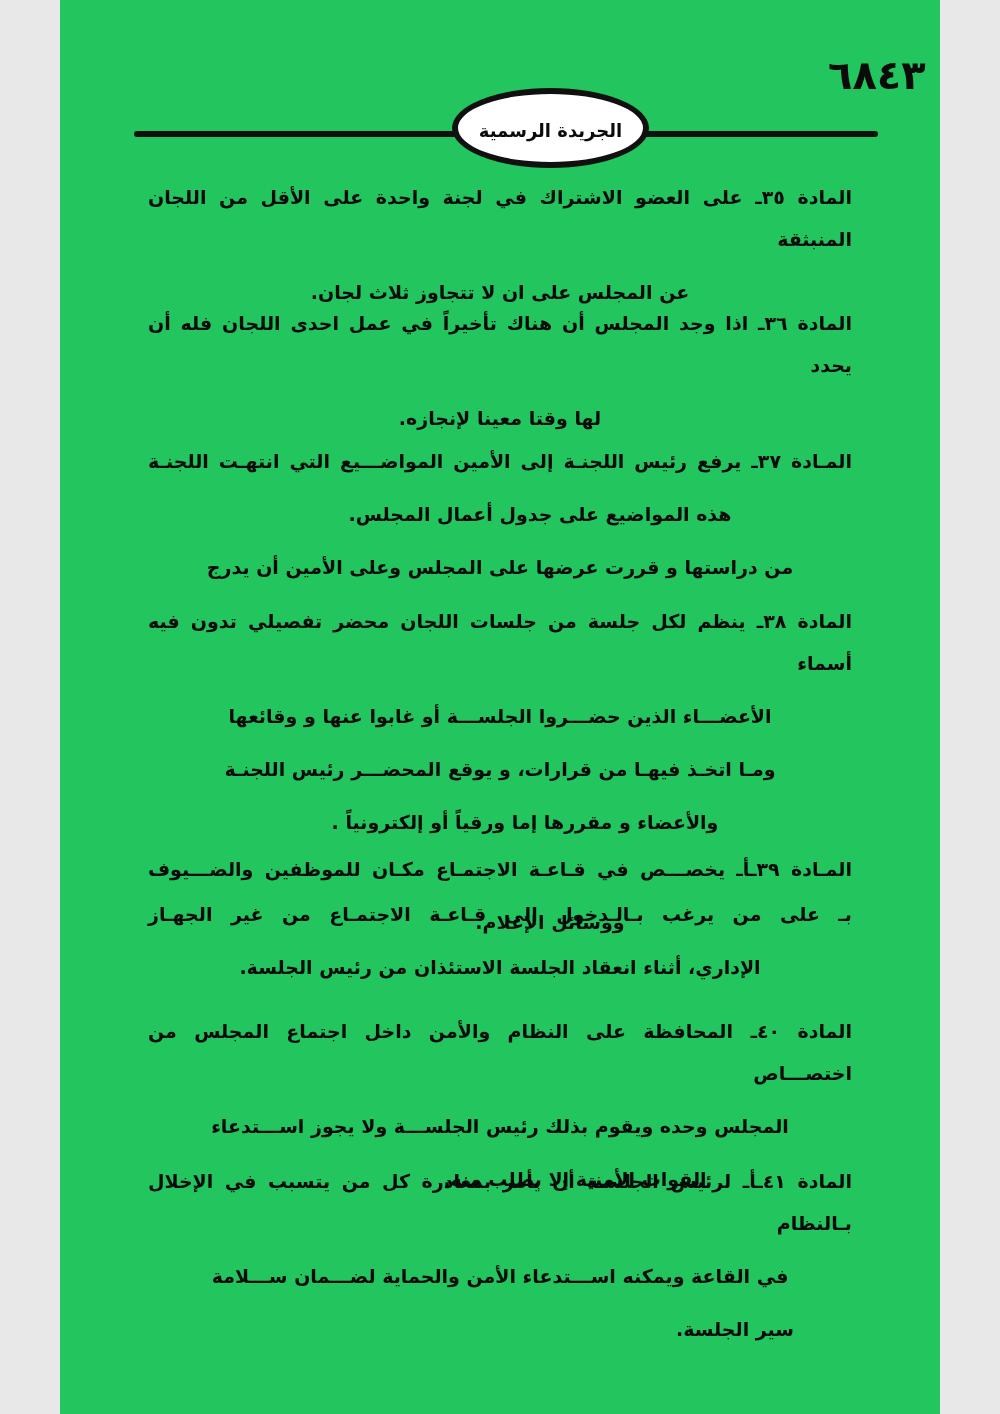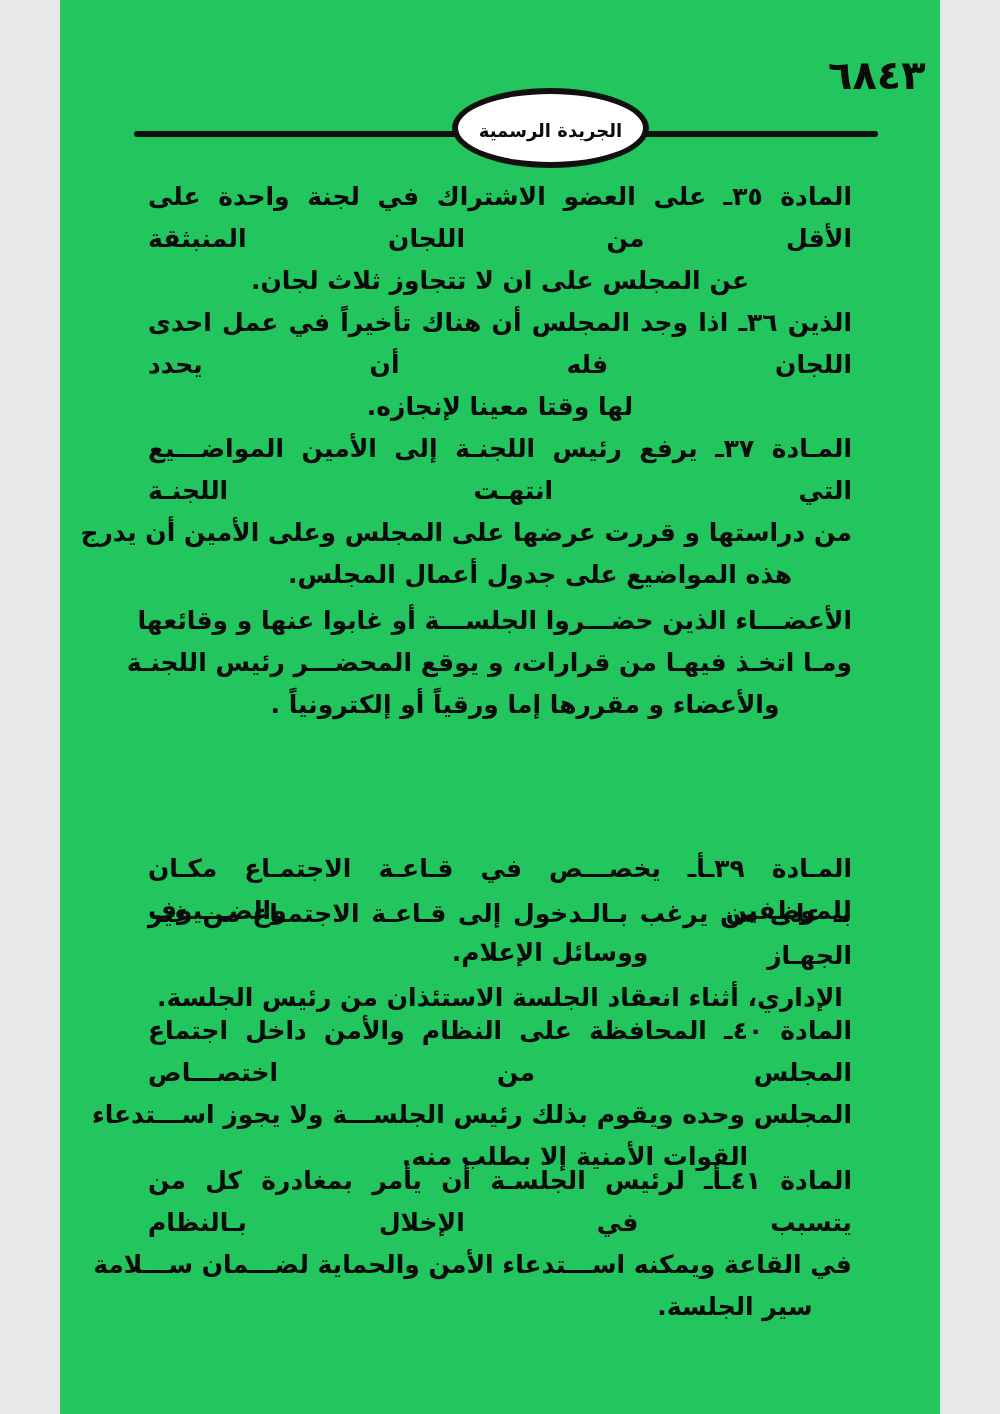--- a/index.html
+++ b/index.html
@@ -57,39 +57,39 @@
     white-space: nowrap;
   }
 
   
   .article {
     position: absolute;
     right: 88px;
     left: 88px;
   }
   .ln {
-    font-size: 25px;
+    font-size: 19px;
     line-height: 42px;
     white-space: nowrap;
   }
   .ln-first {
     white-space: normal;
     text-align: justify;
     text-align-last: justify;
   }
-  .ln-center { text-align: center; }
+  .ln-center { text-align: center; margin-top: 11px; }
   .s25  { position: relative; left: 25px; }
   .s40  { position: relative; left: 40px; }
   .s50  { position: relative; left: 50px; }
   .s75  { position: relative; left: 75px; }
   .s235 { position: relative; left: 235px; }
 
   .a35 { top: 176px; }
   .a36 { top: 302px; }
-  .a37 { top: 428px; }
+  .a37 { top: 440px; }
   .a38 { top: 600px; }
   .a39a { top: 848px; }
   .a39b { top: 893px; }
   .a40 { top: 1010px; }
   .a41 { top: 1160px; }
 </style>
 </head>
 <body>
 
 <div class="page">
@@ -101,31 +101,32 @@
   <div class="seal">
     <span>الجريدة الرسمية</span>
   </div>
 
   <section class="article a35">
     <div class="ln ln-first">المادة ٣٥ـ على العضو الاشتراك في لجنة واحدة على الأقل من اللجان المنبثقة</div>
     <div class="ln ln-center">عن المجلس على ان لا تتجاوز ثلاث لجان.</div>
   </section>
 
   <section class="article a36">
-    <div class="ln ln-first">الذين ٣٦ـ اذا وجد المجلس أن هناك تأخيراً في عمل احدى اللجان فله أن يحدد</div>
+    <div class="ln ln-first">المادة ٣٦ـ اذا وجد المجلس أن هناك تأخيراً في عمل احدى اللجان فله أن يحدد</div>
     <div class="ln ln-center">لها وقتا معينا لإنجازه.</div>
   </section>
 
   <section class="article a37">
     <div class="ln ln-first">المـادة ٣٧ـ يرفع رئيس اللجنـة إلى الأمين المواضـــيع التي انتهـت اللجنـة</div>
+    <div class="ln ln-center s40">هذه المواضيع على جدول أعمال المجلس.</div>
     <div class="ln ln-center">من دراستها و قررت عرضها على المجلس وعلى الأمين أن يدرج</div>
-    <div class="ln ln-center s40">هذه المواضيع على جدول أعمال المجلس.</div>
   </section>
 
   <section class="article a38">
+    <div class="ln ln-first">المادة ٣٨ـ ينظم لكل جلسة من جلسات اللجان محضر تفصيلي تدون فيه أسماء</div>
     <div class="ln ln-center">الأعضـــاء الذين حضـــروا الجلســـة أو غابوا عنها و وقائعها</div>
     <div class="ln ln-center">ومـا اتخـذ فيهـا من قرارات، و يوقع المحضـــر رئيس اللجنـة</div>
     <div class="ln ln-center s25">والأعضاء و مقررها إما ورقياً أو إلكترونياً .</div>
   </section>
 
   <section class="article a39a">
     <div class="ln ln-first">المـادة ٣٩ـأـ يخصـــص في قـاعـة الاجتمـاع مكـان للموظفين والضـــيوف</div>
     <div class="ln ln-center s50">ووسائل الإعلام.</div>
   </section>
 

